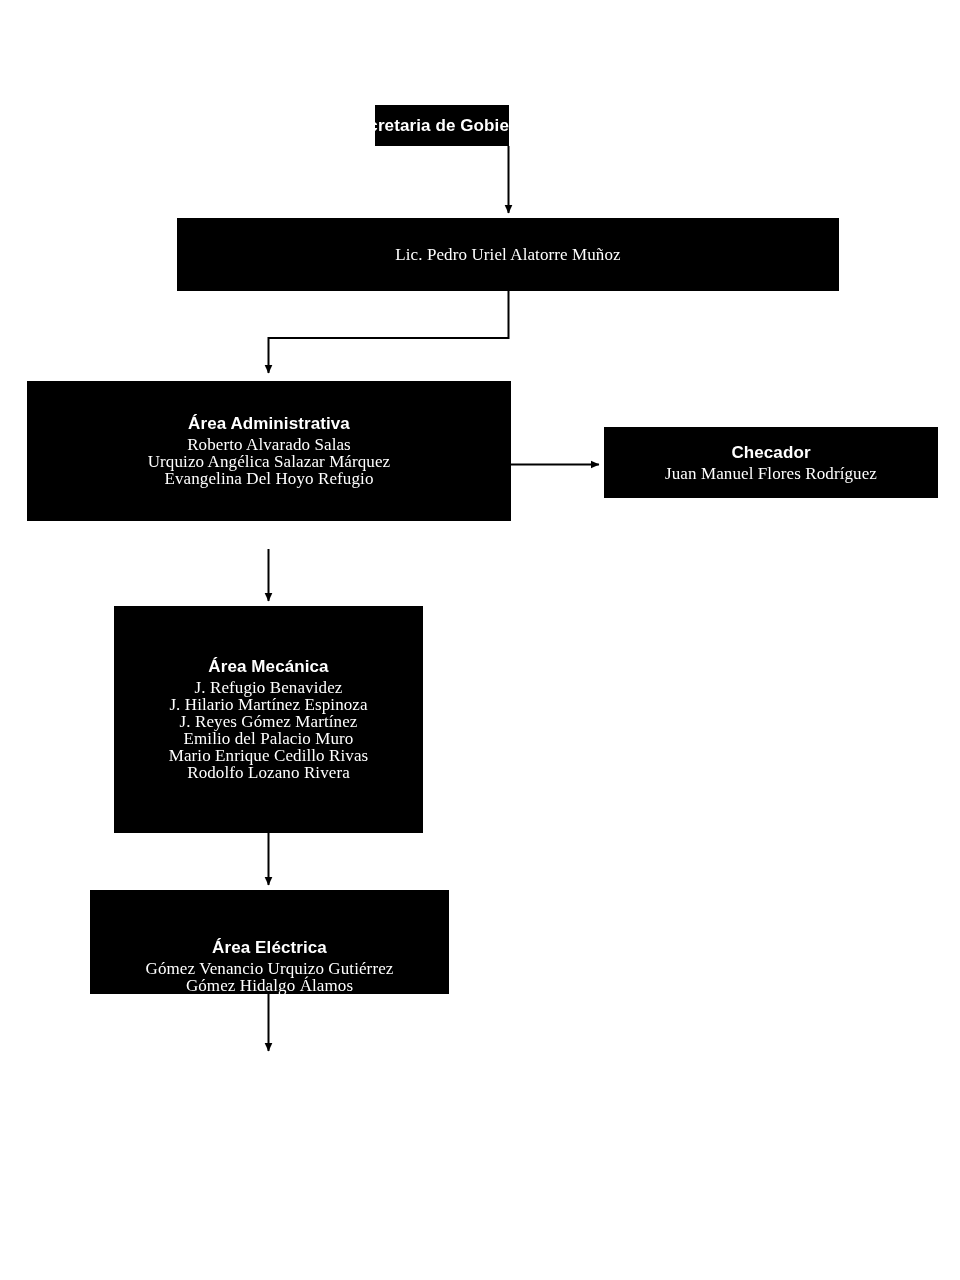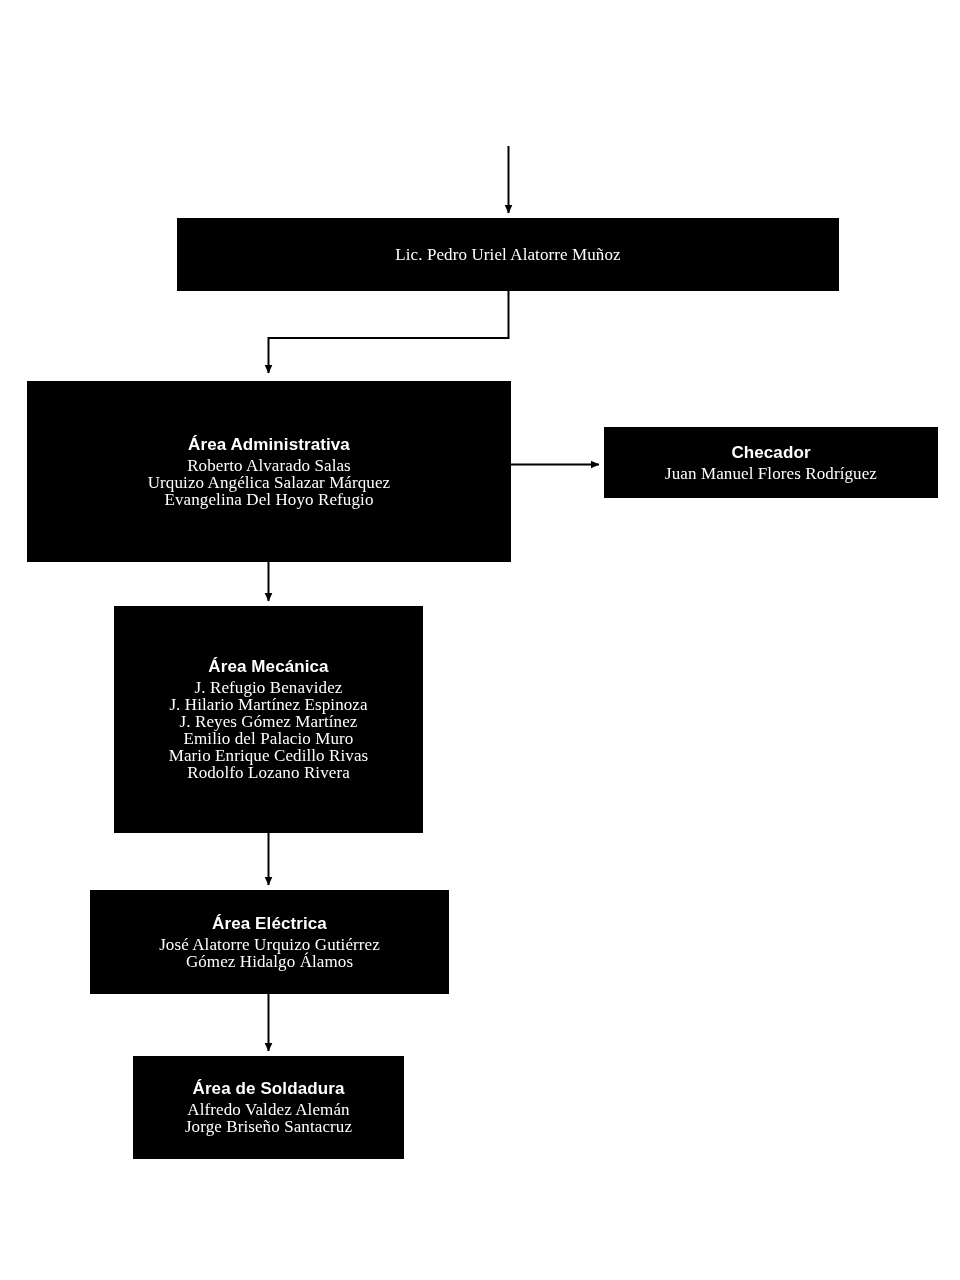--- a/index.html
+++ b/index.html
@@ -43,24 +43,24 @@
     white-space: nowrap;
     padding: 0 4px;
     font-family: Liberation Serif, serif;
   }
   .node-title + .node-member { margin-top: 4px; }
   .node-member + .node-member { }
 
   
   #node-secretaria      { left: 375px; top: 105px;  width: 134px; height: 41px;  }
   #node-jefe            { left: 177px; top: 218px;  width: 662px; height: 73px;  }
-  #node-administrativa  { left: 27px;  top: 381px;  width: 484px; height: 181px; }
+  #node-administrativa  { left: 27px;  top: 381px;  width: 484px; height: 140px; }
   #node-checador        { left: 604px; top: 427px;  width: 334px; height: 71px;  }
   #node-mecanica        { left: 114px; top: 606px;  width: 309px; height: 227px; }
-  #node-electrica       { left: 90px;  top: 890px;  width: 359px; height: 104px; }
+  #node-electrica       { left: 90px;  top: 890px;  width: 359px; height: 104px; justify-content: flex-end; }
   #node-soldadura       { left: 133px; top: 1056px; width: 271px; height: 103px; }
 
   
   .connector {
     position: absolute;
     left: 0;
     top: 0;
     width: 960px;
     height: 1280px;
     pointer-events: none;
@@ -96,20 +96,23 @@
 
     <g>
       <line x1="268.5" y1="833" x2="268.5" y2="885" stroke="#000000" stroke-width="2" marker-end="url(#arrowhead)"></line>
     </g>
 
     <g>
       <line x1="268.5" y1="994" x2="268.5" y2="1051" stroke="#000000" stroke-width="2" marker-end="url(#arrowhead)"></line>
     </g>
   </svg>
 
+  <div class="node" id="node-secretaria">
+    <div class="node-title">Secretaria de Gobierno</div>
+  </div>
 
   <div class="node" id="node-jefe">
     <div class="node-member">Lic. Pedro Uriel Alatorre Muñoz</div>
   </div>
 
   <div class="node" id="node-administrativa">
     <div class="node-title">Área Administrativa</div>
     <div class="node-member">Roberto Alvarado Salas</div>
     <div class="node-member">Urquizo Angélica Salazar Márquez</div>
     <div class="node-member">Evangelina Del Hoyo Refugio</div>
@@ -125,23 +128,18 @@
     <div class="node-member">J. Refugio Benavidez</div>
     <div class="node-member">J. Hilario Martínez Espinoza</div>
     <div class="node-member">J. Reyes Gómez Martínez</div>
     <div class="node-member">Emilio del Palacio Muro</div>
     <div class="node-member">Mario Enrique Cedillo Rivas</div>
     <div class="node-member">Rodolfo Lozano Rivera</div>
   </div>
 
   <div class="node" id="node-electrica">
     <div class="node-title">Área Eléctrica</div>
-    <div class="node-member">José Alatorre Urquizo Gutiérrez</div>
+    <div class="node-member">Gómez Venancio Urquizo Gutiérrez</div>
     <div class="node-member">Gómez Hidalgo Álamos</div>
   </div>
 
-  <div class="node" id="node-soldadura">
-    <div class="node-title">Área de Soldadura</div>
-    <div class="node-member">Alfredo Valdez Alemán</div>
-    <div class="node-member">Jorge Briseño Santacruz</div>
-  </div>
 
 </div>
 
 </body></html>

